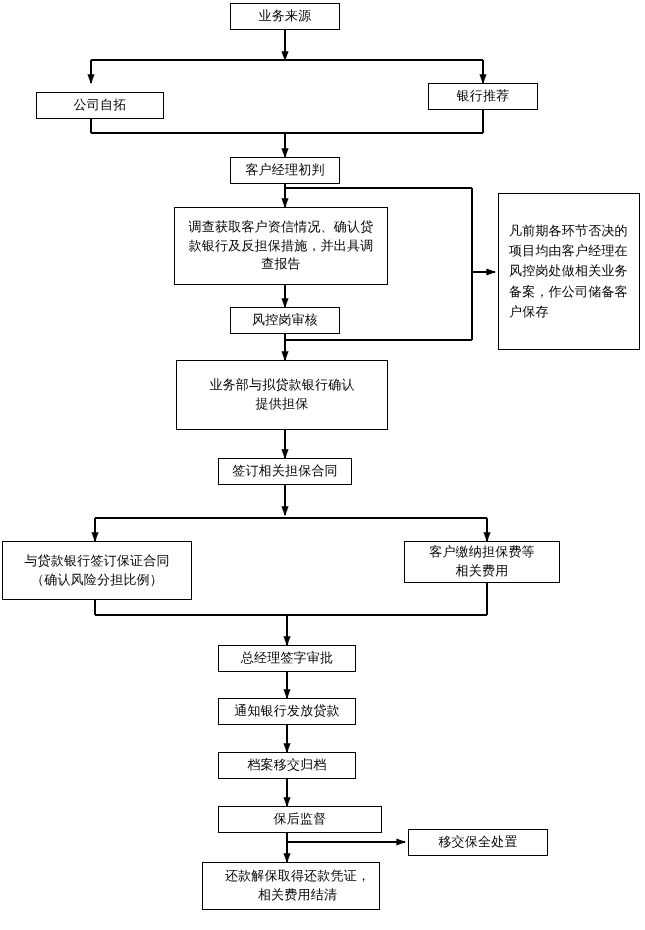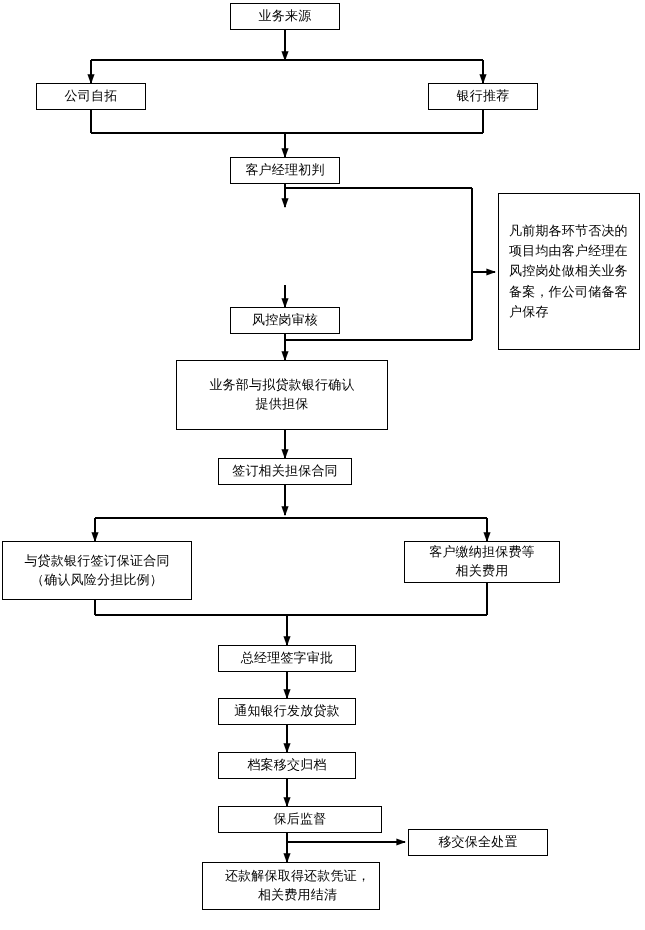--- a/index.html
+++ b/index.html
@@ -114,32 +114,37 @@
       <path d="M287,842 L405,842" marker-end="url(#arrow)"></path>
 
       <path d="M287,833 L287,862" marker-end="url(#arrow)"></path>
     </g>
   </svg>
 
   <div class="node" style="left:230px;top:3px;width:110px;height:27px;">
     <span class="nodetext">业务来源</span>
   </div>
 
-  <div class="node" style="left:36px;top:83px;width:110px;height:27px;text-align:right;">
+  <div class="node" style="left:36px;top:92px;width:128px;height:27px;text-align:right;">
     <span class="nodetext">公司自拓</span>
   </div>
 
   <div class="node" style="left:428px;top:83px;width:110px;height:27px;">
     <span class="nodetext">银行推荐</span>
   </div>
 
   <div class="node" style="left:230px;top:157px;width:110px;height:27px;">
     <span class="nodetext">客户经理初判</span>
   </div>
 
+  <div class="node" style="left:174px;top:207px;width:214px;height:78px;">
+    <span class="nodetext">调查获取客户资信情况、确认贷
+款银行及反担保措施，并出具调
+查报告</span>
+  </div>
 
   <div class="node" style="left:230px;top:307px;width:110px;height:27px;">
     <span class="nodetext">风控岗审核</span>
   </div>
 
   <div class="node note" style="left:498px;top:193px;width:142px;height:157px;">
     <span class="nodetext">凡前期各环节否决的
 项目均由客户经理在
 风控岗处做相关业务
 备案，作公司储备客

